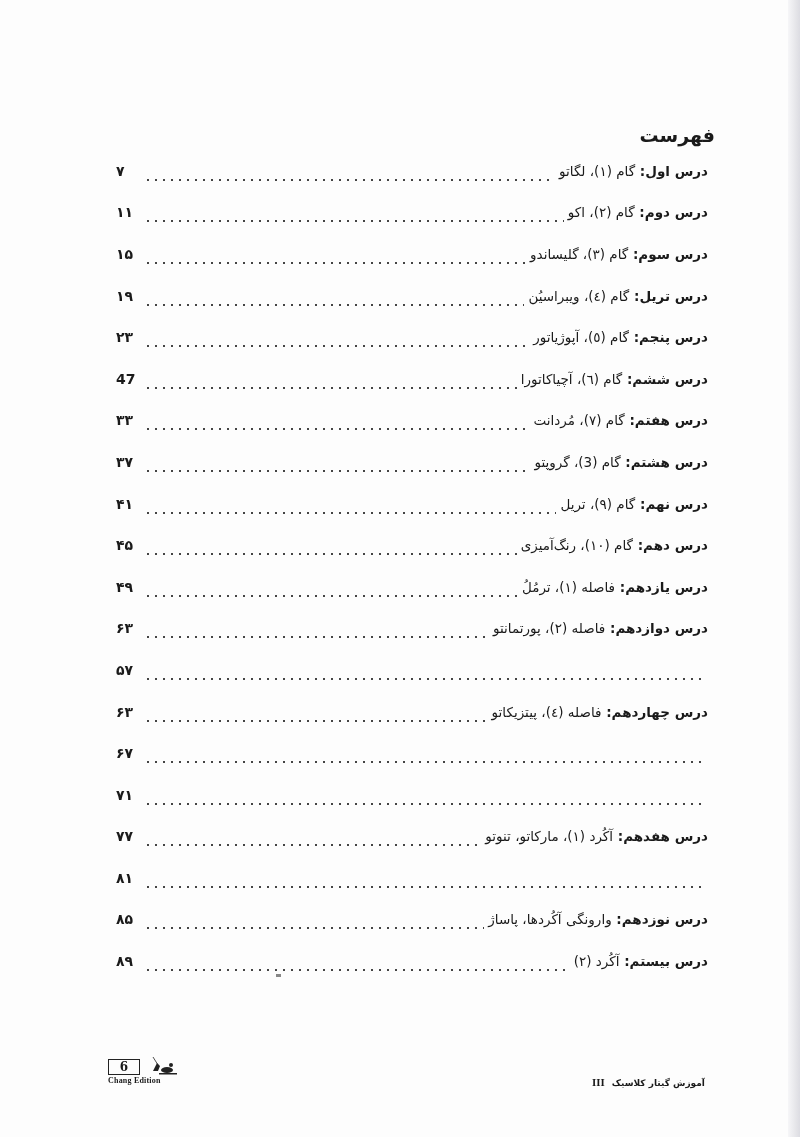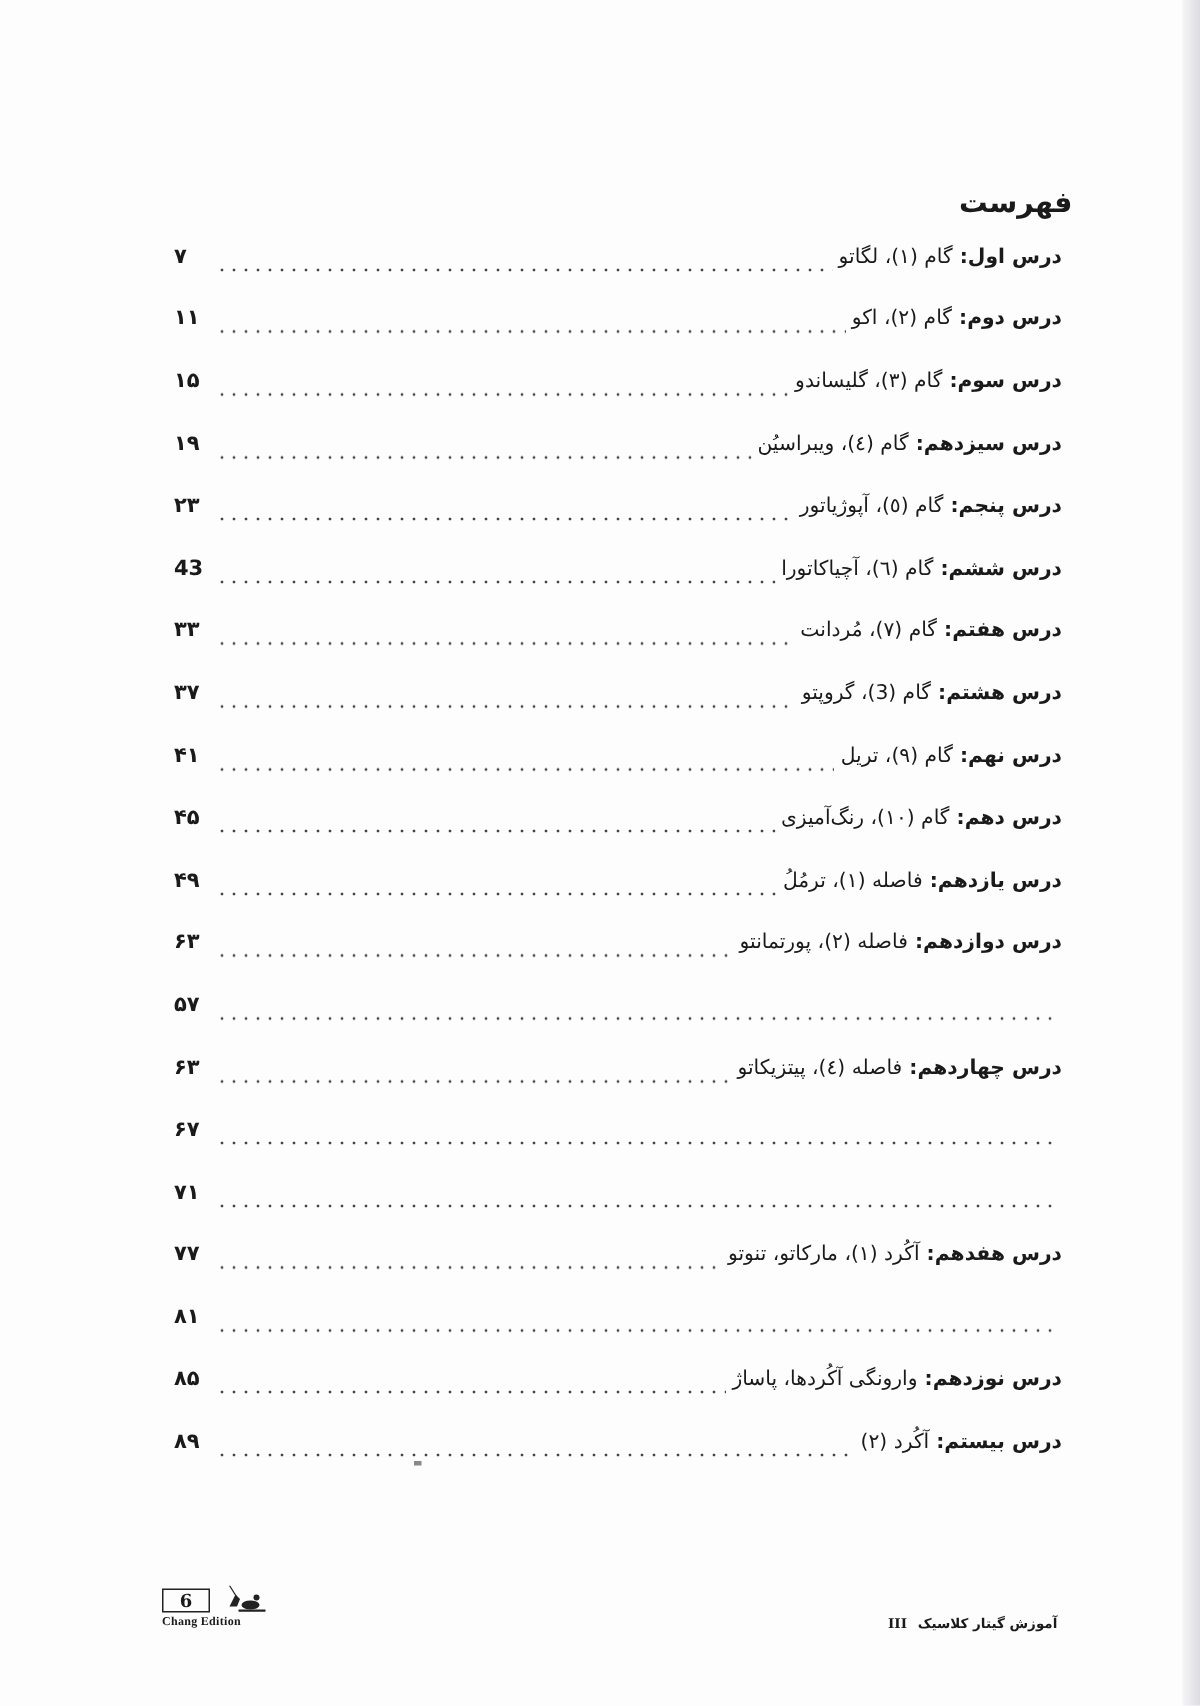--- a/index.html
+++ b/index.html
@@ -83,38 +83,38 @@
   </div>
     <div class="toc-row">
     <span class="entry-text">
       <span class="entry-label">درس سوم</span><span class="entry-sep">: </span><span class="entry-topic">گام (۳)، گلیساندو</span>
     </span>
     <span class="leader"></span>
     <span class="page-num">۱۵</span>
   </div>
     <div class="toc-row">
     <span class="entry-text">
-      <span class="entry-label">درس سیزدهم</span><span class="entry-sep">: </span><span class="entry-topic">گام (٤)، ویبراسیُن</span>
+      <span class="entry-label">درس تریل</span><span class="entry-sep">: </span><span class="entry-topic">گام (٤)، ویبراسیُن</span>
     </span>
     <span class="leader"></span>
     <span class="page-num">۱۹</span>
   </div>
     <div class="toc-row">
     <span class="entry-text">
       <span class="entry-label">درس پنجم</span><span class="entry-sep">: </span><span class="entry-topic">گام (٥)، آپوژیاتور</span>
     </span>
     <span class="leader"></span>
     <span class="page-num">۲۳</span>
   </div>
     <div class="toc-row">
     <span class="entry-text">
       <span class="entry-label">درس ششم</span><span class="entry-sep">: </span><span class="entry-topic">گام (٦)، آچیاکاتورا</span>
     </span>
     <span class="leader"></span>
-    <span class="page-num">43</span>
+    <span class="page-num">47</span>
   </div>
     <div class="toc-row">
     <span class="entry-text">
       <span class="entry-label">درس هفتم</span><span class="entry-sep">: </span><span class="entry-topic">گام (۷)، مُردانت</span>
     </span>
     <span class="leader"></span>
     <span class="page-num">۳۳</span>
   </div>
     <div class="toc-row">
     <span class="entry-text">

